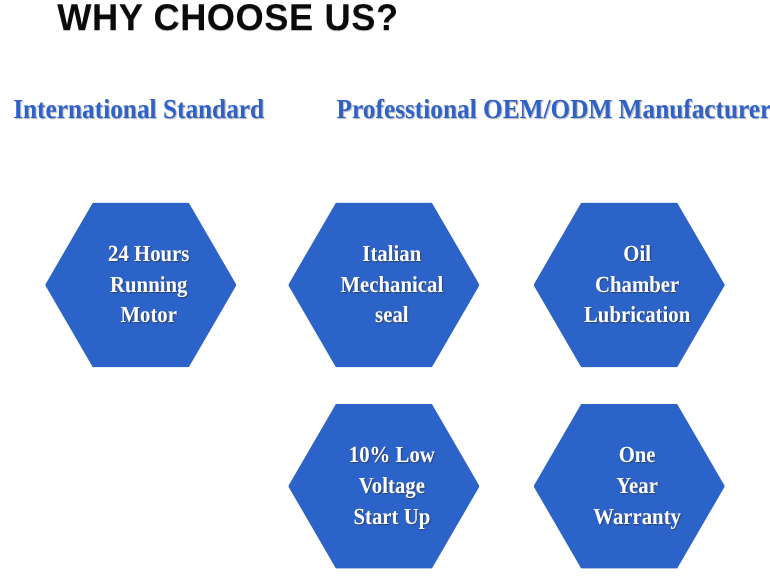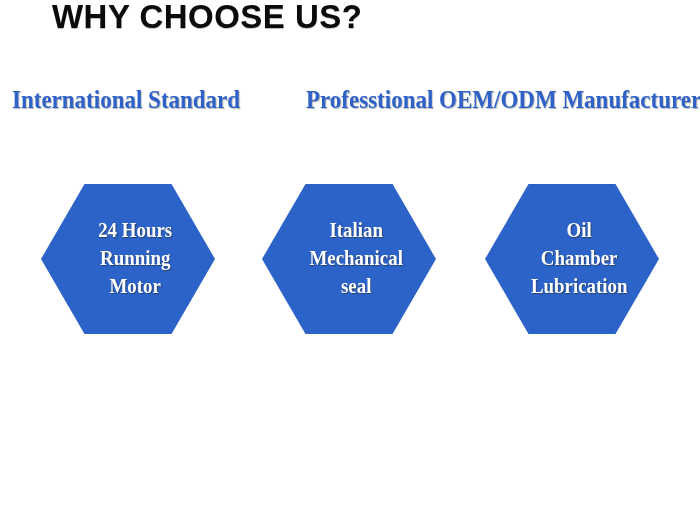--- a/index.html
+++ b/index.html
@@ -140,16 +140,32 @@
     <div class="hex-cell r0 c1">
       <div class="hex-shape" style="background: rgb(44, 99, 200);"></div>
       <div class="hex-label" style="color: rgb(255, 255, 255);">
           <span class="ln">Italian</span>
           <span class="ln">Mechanical</span>
           <span class="ln">seal</span>
         </div>
     </div>
 
 
+    <div class="hex-cell r1 c1">
+      <div class="hex-shape" style="background: rgb(44, 99, 200);"></div>
+      <div class="hex-label" style="color: rgb(255, 255, 255);">
+          <span class="ln">10% Low</span>
+          <span class="ln">Voltage</span>
+          <span class="ln">Start Up</span>
+        </div>
+    </div>
 
+    <div class="hex-cell r1 c2">
+      <div class="hex-shape" style="background: rgb(44, 99, 200);"></div>
+      <div class="hex-label" style="color: rgb(255, 255, 255);">
+          <span class="ln">One</span>
+          <span class="ln">Year</span>
+          <span class="ln">Warranty</span>
+        </div>
+    </div>
 
   </div>
 </div>
 
 </body></html>

